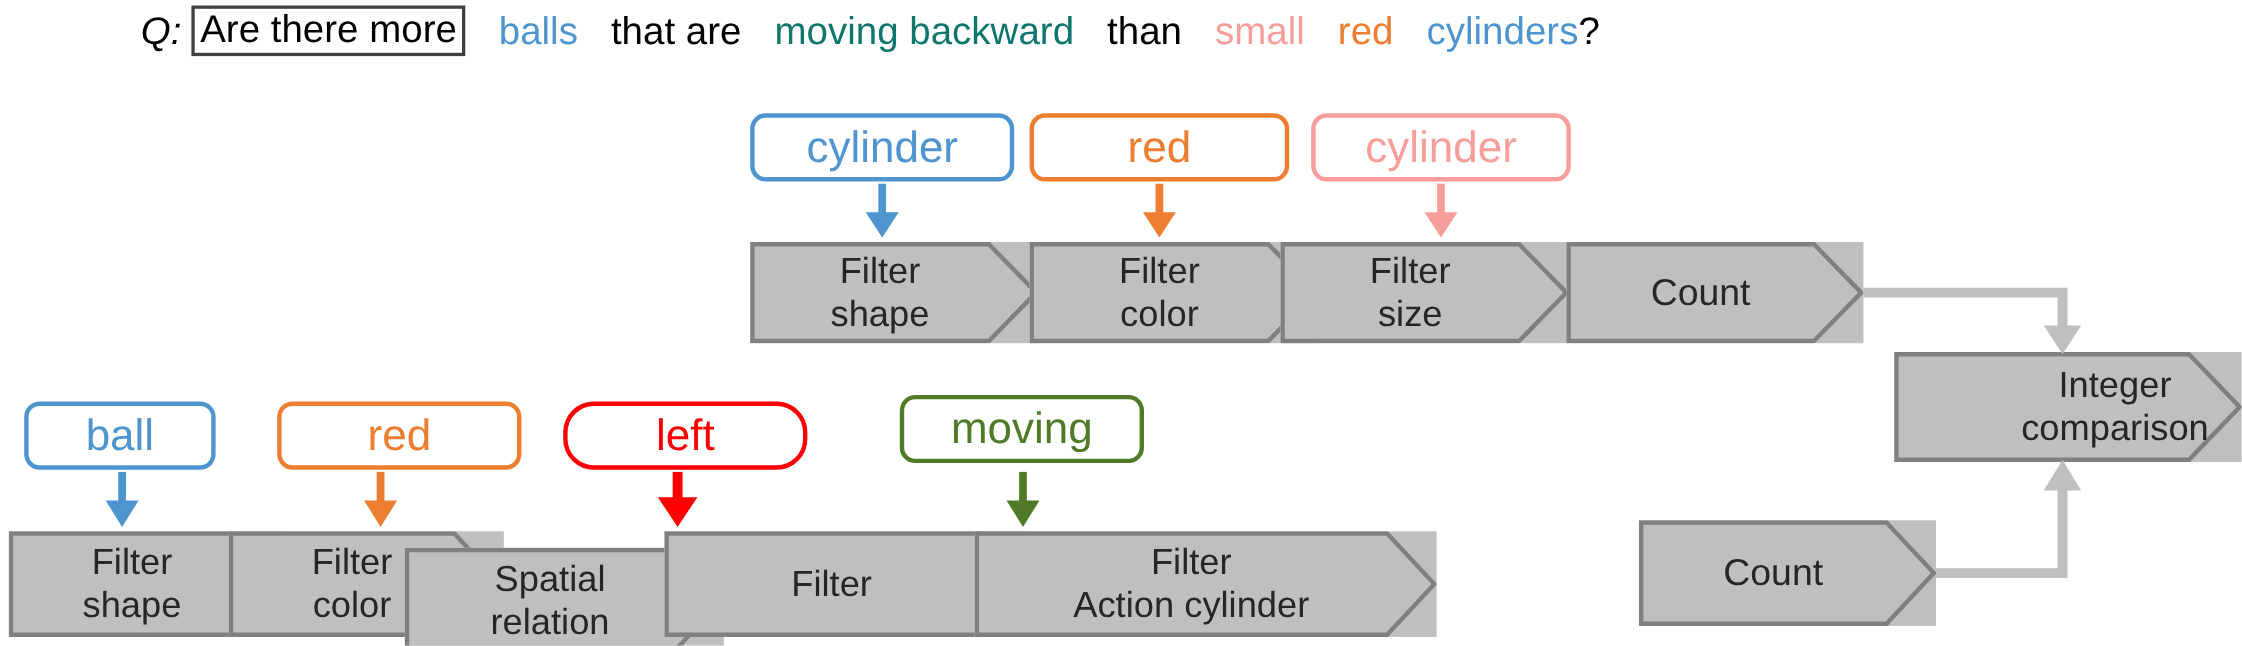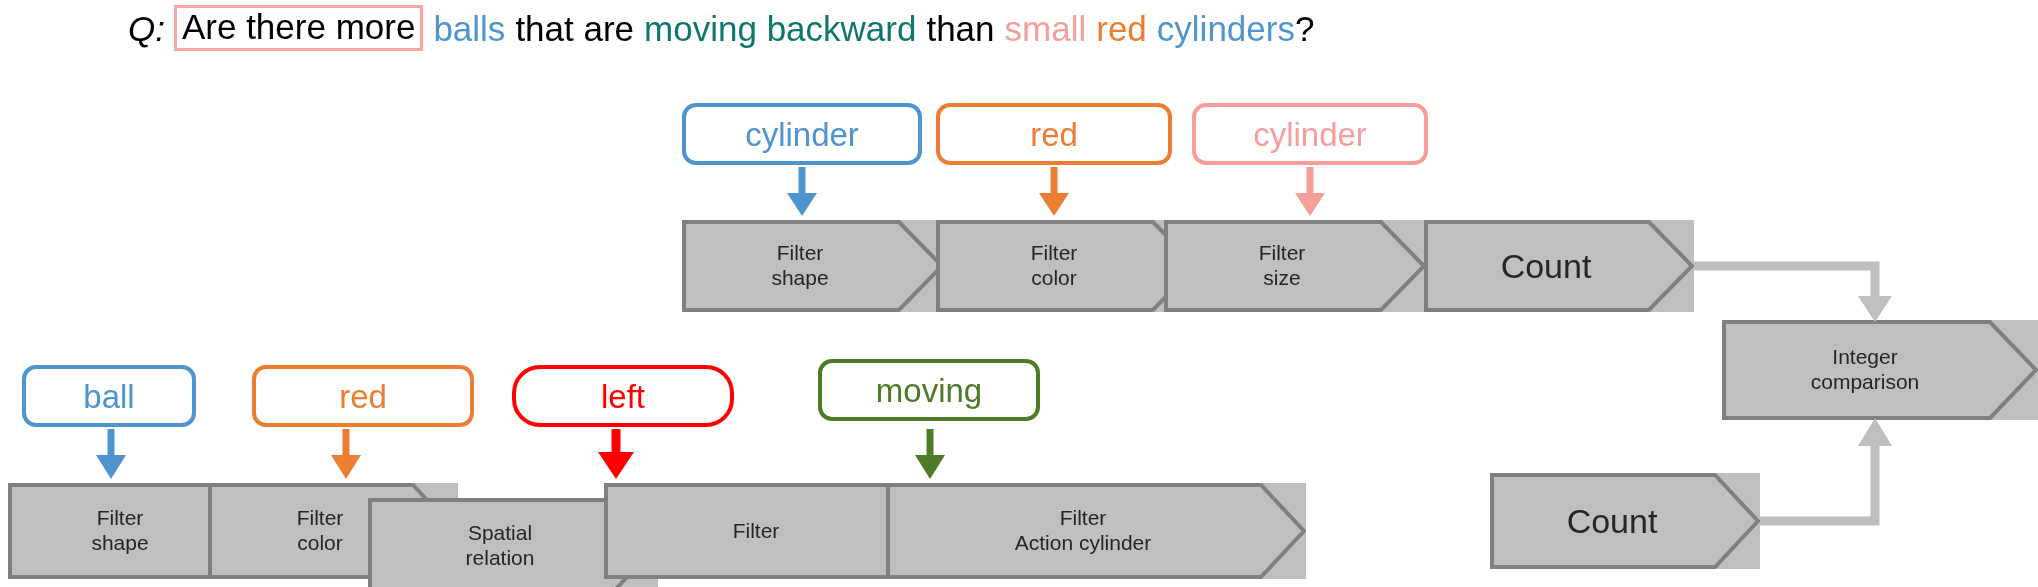--- a/index.html
+++ b/index.html
@@ -34,56 +34,57 @@
     line-height: 1;
     white-space: nowrap;
   }
   #question .qlabel {
     font-style: italic;
     color: #000000;
     margin-right: 9px;
   }
   #question .seg {
     color: #000000;
+    margin-left: 20px;
   }
   #question .seg + .seg { margin-left: 0; }
   .hl-box {
-    border: 3px solid #fca5a5;
+    border: 3px solid #404040;
     padding: 1px 5px 3px 5px;
     display: inline-block;
     line-height: 1.05;
   }
   .sp { display: inline-block; width: 10px; }
 
   
   .term {
     position: absolute;
     box-sizing: border-box;
     border-style: solid;
     border-width: 4px;
     border-radius: 14px;
     background: #ffffff;
     display: flex;
     align-items: center;
     justify-content: center;
-    font-size: 33px;
+    font-size: 40px;
     line-height: 1;
   }
 
   
   .proc {
     position: absolute;
     box-sizing: border-box;
     background: #BFBFBF;
     color: #262626;
     display: flex;
     align-items: center;
     justify-content: center;
     text-align: center;
-    font-size: 21px;
+    font-size: 33px;
     line-height: 1.18;
   }
   .proc .pshape {
     position: absolute;
     inset: 0;
   }
   .proc .ptext {
     position: relative;
     z-index: 2;
     padding-right: 26px;
@@ -214,21 +215,21 @@
     <span class="ptext"><span>Filter</span><br><span>Action cylinder</span></span>
   </div>
 
   <div class="proc" style="left:1490px; top:473px; width:270px; height:96px; font-size:34px;">
     <svg class="pshape" viewBox="0 0 270 96" preserveAspectRatio="none">
       <polygon points="2,2 225,2 268,48 225,94 2,94" fill="#BFBFBF" stroke="#808080" stroke-width="4"></polygon>
     </svg>
     <span class="ptext">Count</span>
   </div>
 
-  <div class="proc" style="left:1722px; top:320px; width:316px; height:100px;">
+  <div class="proc" style="left:1722px; top:320px; width:316px; height:100px;justify-content:flex-end;">
     <svg class="pshape" viewBox="0 0 316 100" preserveAspectRatio="none">
       <polygon points="2,2 268,2 314,50 268,98 2,98" fill="#BFBFBF" stroke="#808080" stroke-width="4"></polygon>
     </svg>
     <span class="ptext" style="padding-right:30px;"><span>Integer</span><br><span>comparison</span></span>
   </div>
 
   <svg id="wires" viewBox="0 0 2038 587">
     <defs>
       <marker id="ah-blue" markerWidth="10" markerHeight="10" refX="4" refY="7.5" orient="auto" markerUnits="userSpaceOnUse">
         <polygon points="0,0 8,0 4,8" fill="#4E95D0"></polygon>

